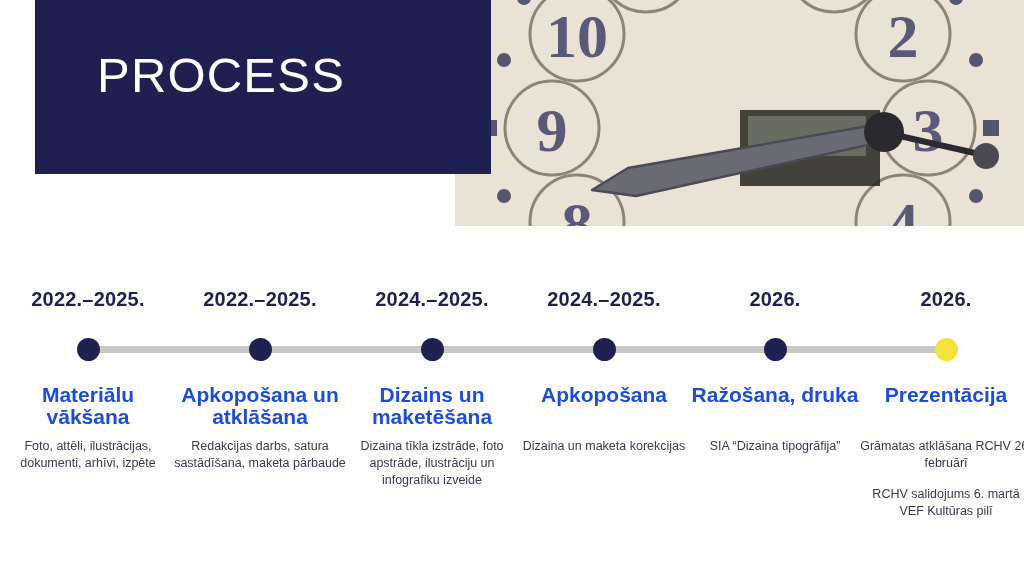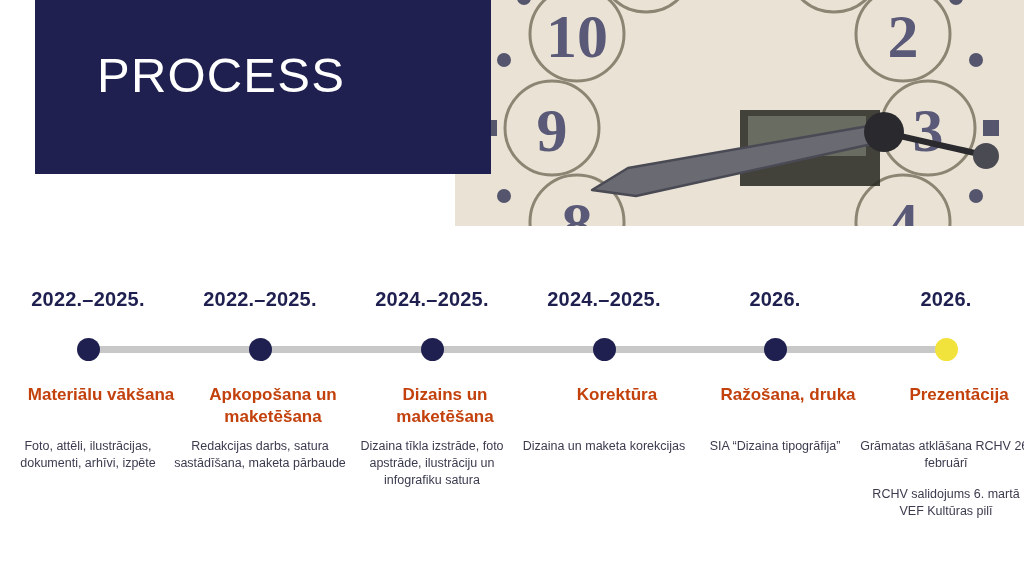--- a/index.html
+++ b/index.html
@@ -105,26 +105,26 @@
     width: 23px;
     height: 23px;
     margin-left: -11.5px;
     border-radius: 50%;
     background: #1f2050;
   }
   .tl-dot.accent { background: #f2e33c; }
   .tl-heading {
     position: absolute;
     top: 158px;
-    left: 15px;
+    left: 2px;
     width: 168px;
-    font-size: 17px;
+    font-size: 21px;
     font-weight: bold;
     line-height: 22px;
-    color: #c2410c;
+    color: #1d4ed8;
   }
   .tl-body {
     position: absolute;
     top: 212px;
     left: 0;
     width: 172px;
     font-size: 12.5px;
     line-height: 17px;
     color: #3b3b4f;
   }
@@ -224,39 +224,39 @@
     <div class="tl-dot"></div>
     <div class="tl-heading">Materiālu vākšana</div>
     <div class="tl-body">
       <p>Foto, attēli, ilustrācijas, dokumenti, arhīvi, izpēte</p>
     </div>
   </div>
 
   <div class="tl-col" style="left:260px;">
     <div class="tl-year">2022.–2025.</div>
     <div class="tl-dot"></div>
-    <div class="tl-heading">Apkopošana un maketēšana</div>
+    <div class="tl-heading">Apkopošana un atklāšana</div>
     <div class="tl-body">
       <p>Redakcijas darbs, satura sastādīšana, maketa pārbaude</p>
     </div>
   </div>
 
   <div class="tl-col" style="left:432px;">
     <div class="tl-year">2024.–2025.</div>
     <div class="tl-dot"></div>
     <div class="tl-heading">Dizains un maketēšana</div>
     <div class="tl-body">
-      <p>Dizaina tīkla izstrāde, foto apstrāde, ilustrāciju un infografiku satura</p>
+      <p>Dizaina tīkla izstrāde, foto apstrāde, ilustrāciju un infografiku izveide</p>
     </div>
   </div>
 
   <div class="tl-col" style="left:604px;">
     <div class="tl-year">2024.–2025.</div>
     <div class="tl-dot"></div>
-    <div class="tl-heading">Korektūra</div>
+    <div class="tl-heading">Apkopošana</div>
     <div class="tl-body">
       <p>Dizaina un maketa korekcijas</p>
     </div>
   </div>
 
   <div class="tl-col" style="left:775px;">
     <div class="tl-year">2026.</div>
     <div class="tl-dot"></div>
     <div class="tl-heading">Ražošana, druka</div>
     <div class="tl-body">

